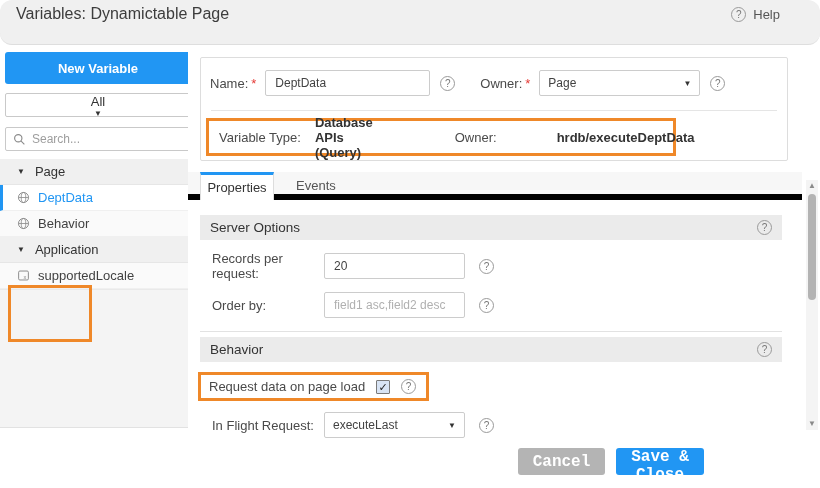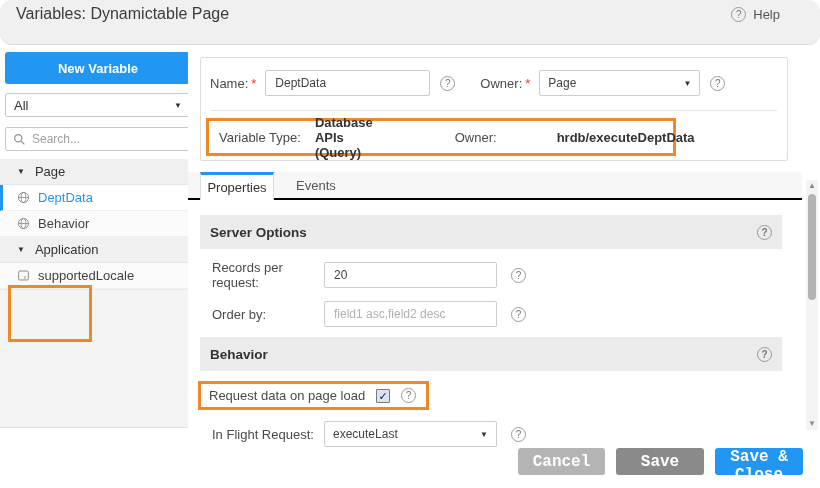--- a/index.html
+++ b/index.html
@@ -32,21 +32,21 @@
   }
   .sb-pad { padding: 0 5px; }
   .btn-new {
     margin-top: 7px; width: 100%; height: 32px; background: #2196f3; color: #fff;
     border: none; border-radius: 3px; font-weight: bold; font-size: 13px; cursor: pointer;
     font-family: inherit;
   }
   .sb-select {
     margin-top: 9px; height: 24px; border: 1px solid #c9c9c9; border-radius: 2px;
     background: #fff; display: flex; align-items: center; justify-content: space-between;
-    padding: 0 8px; cursor: pointer; color: #333;
+    padding: 0 8px; cursor: pointer; color: #333; flex-direction: column;
   }
   .caret { font-size: 8px; color: #333; }
   .sb-search {
     margin-top: 10px; height: 24px; border: 1px solid #c9c9c9; border-radius: 2px;
     background: #fff; display: flex; align-items: center; padding: 0 7px; gap: 6px;
   }
   .sb-search input {
     border: none; outline: none; width: 100%; font-size: 12px; color: #444;
     font-family: inherit; background: transparent;
   }
@@ -100,37 +100,37 @@
   }
   .fb-divider { border-top: 1px solid #e5e5e5; margin: 14px 10px 0 10px; }
   .orange-info {
     position: absolute; left: 5px; top: 60px; width: 470px; height: 38px;
     border: 3px solid #ef8829; display: flex; align-items: center; padding-left: 10px;
   }
   .oi-val { font-weight: bold; color: #333; }
   
   .tabbar {
     position: absolute; left: 0; top: 127px; width: 614px; height: 28px;
-    background: #f7f7f7; border-bottom: 2px solid #000000; display: flex; padding-left: 12px; text-align: right;
+    background: #f7f7f7; border-bottom: 6px solid #000000; display: flex; padding-left: 12px; text-align: right;
   }
   .tab-active {
     width: 74px; height: 28px; background: #fff; border-top: 3px solid #2196f3;
     border-left: 1px solid #ddd; border-right: 1px solid #ddd;
     display: flex; align-items: center; justify-content: center; color: #333; cursor: pointer;
   }
   .tab-plain { padding: 0 22px; line-height: 28px; color: #555; cursor: pointer; }
   
   .section { position: absolute; left: 12px; width: 582px; background: #fff; }
   .sec-hdr {
-    height: 34px; background: #ebebeb; display: flex; align-items: center;
-    justify-content: space-between; padding: 4px 10px; color: #333; font-size: 13.5px; font-weight: bold;
+    height: 25px; background: #ebebeb; display: flex; align-items: center;
+    justify-content: space-between; padding: 4px 10px; color: #333; font-size: 13.5px;
   }
   .sec-row { display: flex; align-items: center; margin: 11px 0 0 12px; }
   .sec-row .rlabel { flex: 0 0 112px; color: #4a4a4a; }
-  .ctl-w { width: 173px; }
+  .ctl-w { width: 141px; }
   .sec-bot { border-bottom: 1px solid #e2e2e2; margin-top: 13px; }
   .orange-check {
     display: inline-flex; align-items: center; margin: 10px 0 0 -2px;
     border: 3px solid #ef8829; padding: 4px 10px 4px 8px; gap: 11px;
   }
   .chk {
     width: 14px; height: 14px; border: 1px solid #7a7a7a; background: #d8e4f5;
     font-size: 11px; line-height: 12px; text-align: center; font-weight: bold;
     color: #222; cursor: pointer; border-radius: 1px;
   }
@@ -293,15 +293,14 @@
 </div>
 
 <div class="m-scroll">
   <div class="m-arrow" style="top:0;">▲</div>
   <div class="m-thumb"></div>
   <div class="m-arrow" style="bottom:0;">▼</div>
 </div>
 
 <div class="footer-btns">
   <button class="fbtn fbtn-cancel">Cancel</button>
-  <button class="fbtn fbtn-save">Save</button>
   <button class="fbtn fbtn-savec">Save &amp; Close</button>
 </div>
 
 </body></html>

